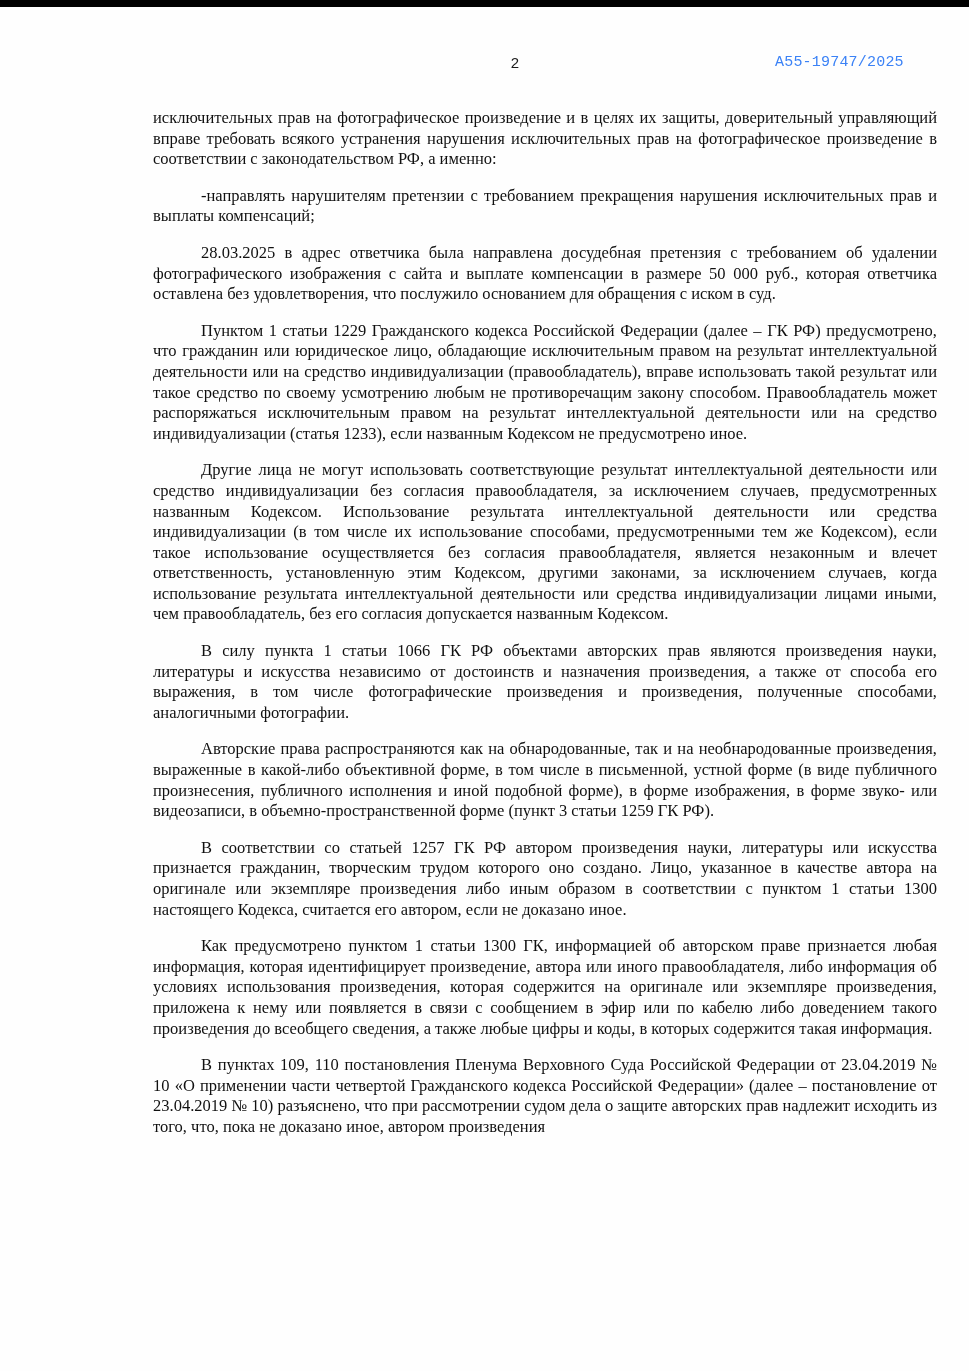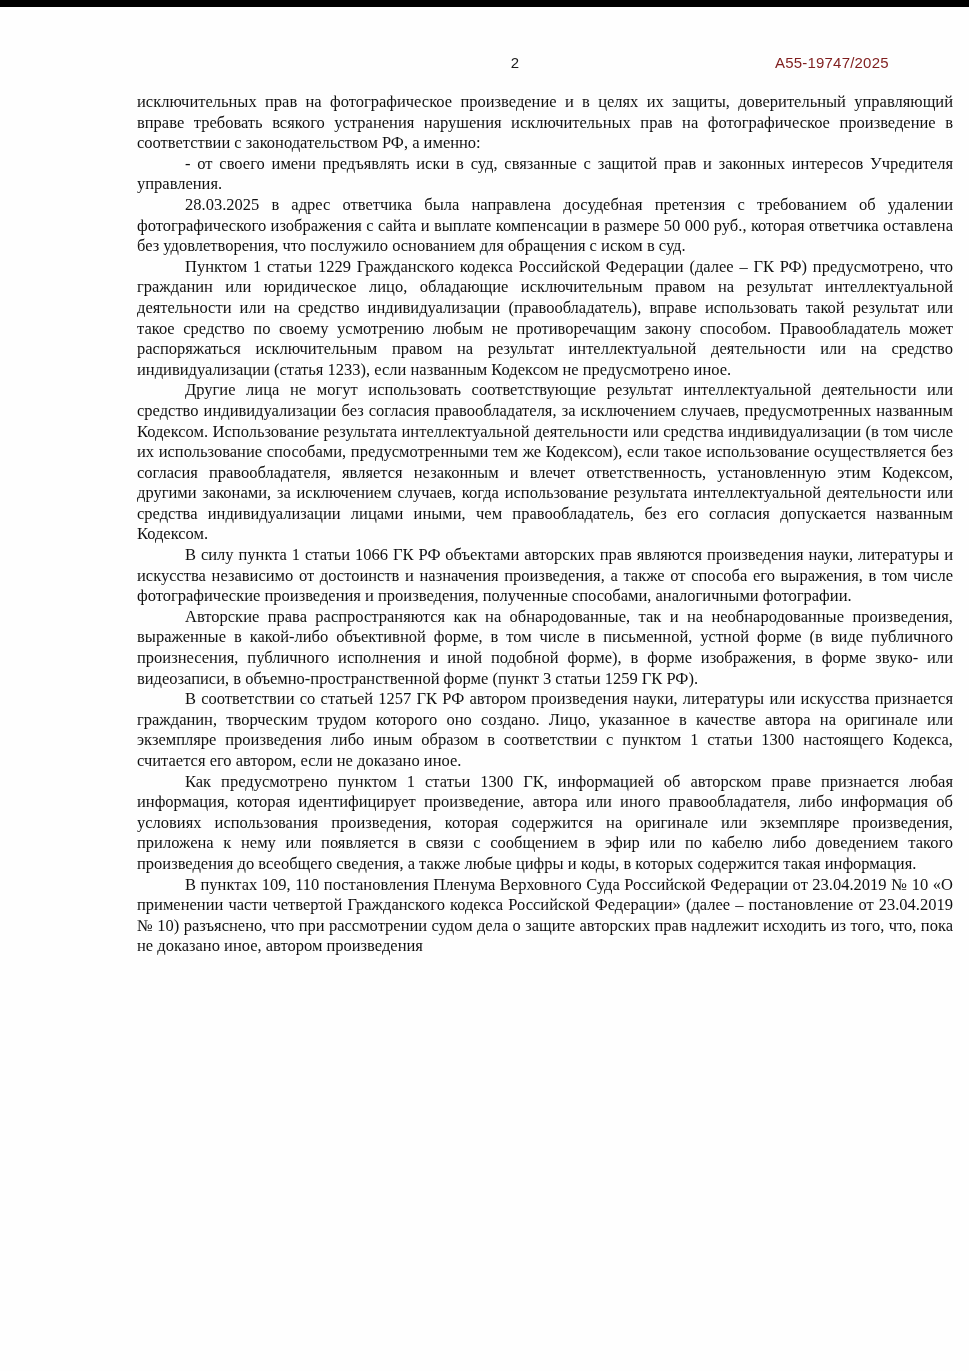--- a/index.html
+++ b/index.html
@@ -30,58 +30,58 @@
     width: 70px;
     text-align: center;
     font-family: "Liberation Sans", sans-serif;
     font-size: 15px;
     color: #1a1a1a;
   }
   .case-number {
     position: absolute;
     top: 54px;
     left: 775px;
-    font-family: Liberation Sans, sans-serif;
+    font-family: Liberation Mono, monospace;
     font-size: 15px;
     letter-spacing: 0.2px;
-    color: #7f1d1d;
+    color: #3b82f6;
   }
   .body-text {
     position: absolute;
     top: 92px;
     left: 137px;
     width: 816px;
     font-family: "Liberation Serif", serif;
     font-size: 16.5px;
     line-height: 20.6px;
     text-align: justify;
     color: #101010;
   }
   .body-text p {
-    margin: 0;
+    margin: 16px;
     padding: 0;
   }
   .body-text p.indent {
     text-indent: 48px;
   }
 </style>
 </head>
 <body>
 
 <div class="page">
 
   <div class="top-scan-bar"></div>
 
   <div class="page-number">2</div>
 
   <div class="case-number">А55-19747/2025</div>
 
   <div class="body-text">
     <p>исключительных прав на фотографическое произведение и в целях их защиты, доверительный управляющий вправе требовать всякого устранения нарушения исключительных прав на фотографическое произведение в соответствии с законодательством РФ, а именно:</p>
-    <p class="indent">- от своего имени предъявлять иски в суд, связанные с защитой прав и законных интересов Учредителя управления.</p>
+    <p class="indent">-направлять нарушителям претензии с требованием прекращения нарушения исключительных прав и выплаты компенсаций;</p>
     <p class="indent">28.03.2025 в адрес ответчика была направлена досудебная претензия с требованием об удалении фотографического изображения с сайта и выплате компенсации в размере 50 000 руб., которая ответчика оставлена без удовлетворения, что послужило основанием для обращения с иском в суд.</p>
     <p class="indent">Пунктом 1 статьи 1229 Гражданского кодекса Российской Федерации (далее – ГК РФ) предусмотрено, что гражданин или юридическое лицо, обладающие исключительным правом на результат интеллектуальной деятельности или на средство индивидуализации (правообладатель), вправе использовать такой результат или такое средство по своему усмотрению любым не противоречащим закону способом. Правообладатель может распоряжаться исключительным правом на результат интеллектуальной деятельности или на средство индивидуализации (статья 1233), если названным Кодексом не предусмотрено иное.</p>
     <p class="indent">Другие лица не могут использовать соответствующие результат интеллектуальной деятельности или средство индивидуализации без согласия правообладателя, за исключением случаев, предусмотренных названным Кодексом. Использование результата интеллектуальной деятельности или средства индивидуализации (в том числе их использование способами, предусмотренными тем же Кодексом), если такое использование осуществляется без согласия правообладателя, является незаконным и влечет ответственность, установленную этим Кодексом, другими законами, за исключением случаев, когда использование результата интеллектуальной деятельности или средства индивидуализации лицами иными, чем правообладатель, без его согласия допускается названным Кодексом.</p>
     <p class="indent">В силу пункта 1 статьи 1066 ГК РФ объектами авторских прав являются произведения науки, литературы и искусства независимо от достоинств и назначения произведения, а также от способа его выражения, в том числе фотографические произведения и произведения, полученные способами, аналогичными фотографии.</p>
     <p class="indent">Авторские права распространяются как на обнародованные, так и на необнародованные произведения, выраженные в какой-либо объективной форме, в том числе в письменной, устной форме (в виде публичного произнесения, публичного исполнения и иной подобной форме), в форме изображения, в форме звуко- или видеозаписи, в объемно-пространственной форме (пункт 3 статьи 1259 ГК РФ).</p>
     <p class="indent">В соответствии со статьей 1257 ГК РФ автором произведения науки, литературы или искусства признается гражданин, творческим трудом которого оно создано. Лицо, указанное в качестве автора на оригинале или экземпляре произведения либо иным образом в соответствии с пунктом 1 статьи 1300 настоящего Кодекса, считается его автором, если не доказано иное.</p>
     <p class="indent">Как предусмотрено пунктом 1 статьи 1300 ГК, информацией об авторском праве признается любая информация, которая идентифицирует произведение, автора или иного правообладателя, либо информация об условиях использования произведения, которая содержится на оригинале или экземпляре произведения, приложена к нему или появляется в связи с сообщением в эфир или по кабелю либо доведением такого произведения до всеобщего сведения, а также любые цифры и коды, в которых содержится такая информация.</p>
     <p class="indent">В пунктах 109, 110 постановления Пленума Верховного Суда Российской Федерации от 23.04.2019 № 10 «О применении части четвертой Гражданского кодекса Российской Федерации» (далее – постановление от 23.04.2019 № 10) разъяснено, что при рассмотрении судом дела о защите авторских прав надлежит исходить из того, что, пока не доказано иное, автором произведения</p>
   </div>
 

